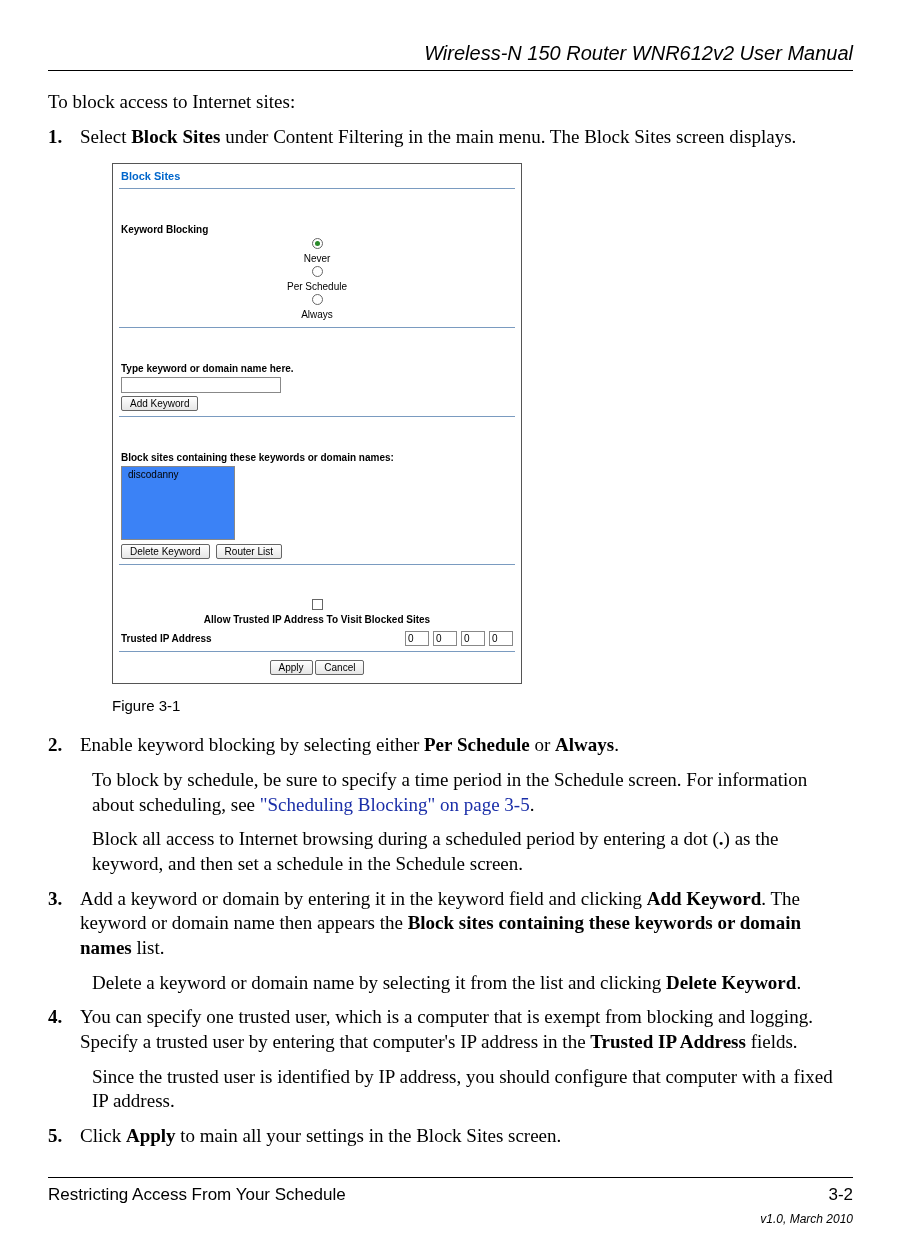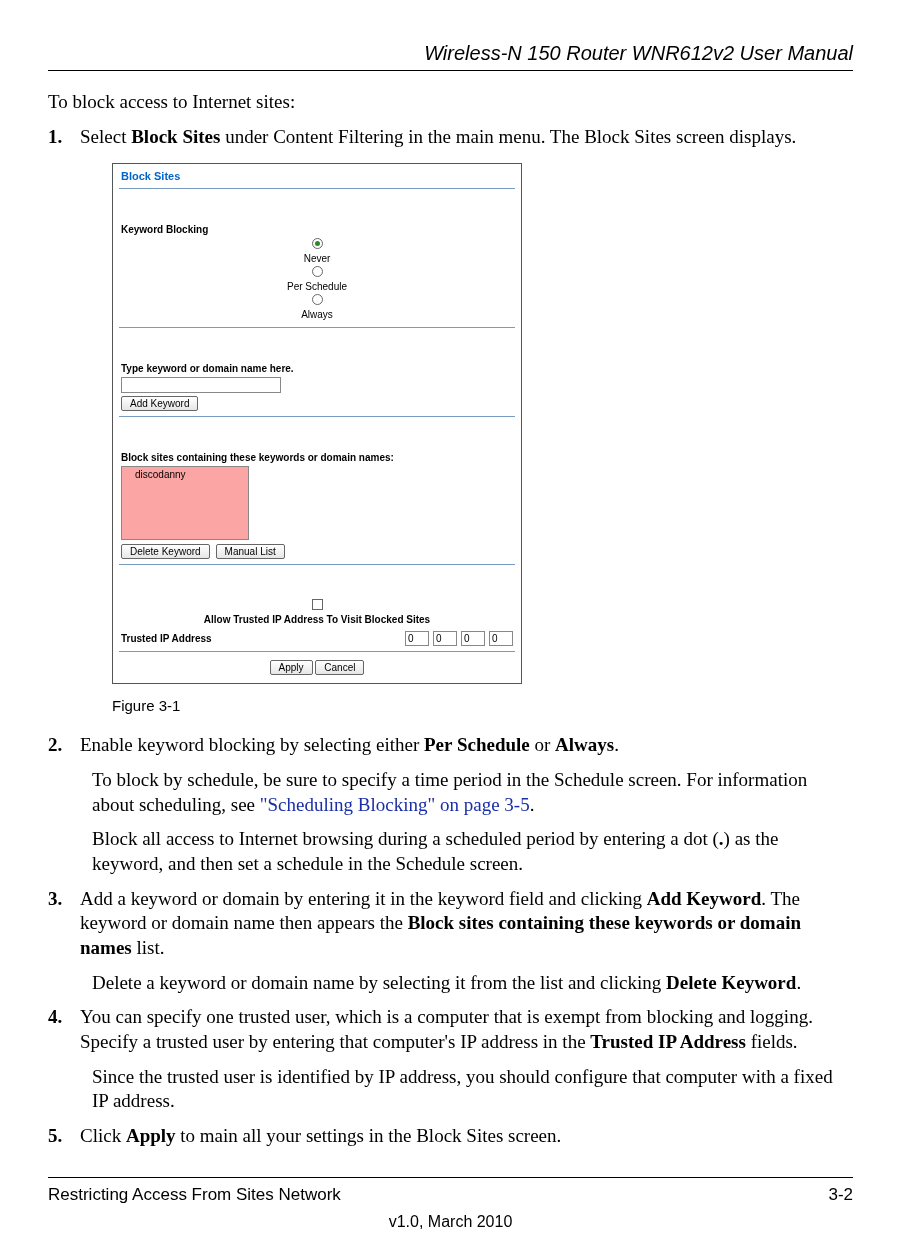--- a/index.html
+++ b/index.html
@@ -122,24 +122,24 @@
     border: 1px solid #666;
     background: linear-gradient(#fff,#e6e6e6);
     font-size: 10px;
     padding: 1px 8px;
     font-family: Tahoma, Arial, sans-serif;
     border-radius: 2px;
     cursor: pointer;
   }
   .ss-listbox {
     border: 1px solid #888;
-    background: #fca5a5;
+    background: #3b82f6;
     width: 100px;
     height: 70px;
-    padding: 1px 13px;
+    padding: 1px 6px;
     font-size: 10px;
     overflow: hidden;
     margin-bottom: 4px;
   }
   .ss-row-btns { display: flex; gap: 6px; }
   .ss-ip-row {
     display: flex;
     align-items: center;
     gap: 2px;
     justify-content: space-between;
@@ -174,23 +174,24 @@
     border-top: 1.5px solid #000;
     margin: 0 0 6px 0;
   }
   .foot-row {
     display: flex;
     justify-content: space-between;
     font-family: Arial, Helvetica, sans-serif;
     font-size: 17px;
   }
   .foot-center {
-    text-align: center;
+    text-align: right;
     font-family: Arial, Helvetica, sans-serif;
-    font-size: 16px;
+    font-style: italic;
+    font-size: 12px;
     margin-top: 6px;
   }
 </style>
 </head>
 <body>
 
 <div class="doc-header">Wireless-N 150 Router WNR612v2 User Manual</div>
 <hr class="doc-rule">
 
 <p class="intro">To block access to Internet sites:</p>
@@ -234,21 +235,21 @@
         </div>
         <hr class="ss-hr">
 
         <div class="ss-section">
           <div class="ss-label-bold">Block sites containing these keywords or domain names:</div>
           <div class="ss-listbox">
             <div>discodanny</div>
           </div>
           <div class="ss-row-btns">
             <button class="ss-btn">Delete Keyword</button>
-            <button class="ss-btn">Manual List</button>
+            <button class="ss-btn">Router List</button>
           </div>
         </div>
         <hr class="ss-hr">
 
         <div class="ss-section">
           <div class="ss-cb-row">
             <span class="ss-checkbox"></span>
             <span class="ss-label-bold" style="margin:0">Allow Trusted IP Address To Visit Blocked Sites</span>
           </div>
           <div class="ss-ip-row">
@@ -309,17 +310,17 @@
     <span>
       <span>Click </span><span class="bold">Apply</span><span> to main all your settings in the Block Sites screen.</span>
     </span>
   </li>
 
 </ol>
 
 <div class="doc-footer">
   <hr class="foot-rule">
   <div class="foot-row">
-    <span>Restricting Access From Sites Network</span>
+    <span>Restricting Access From Your Schedule</span>
     <span>3-2</span>
   </div>
   <div class="foot-center">v1.0, March 2010</div>
 </div>
 
 </body></html>

